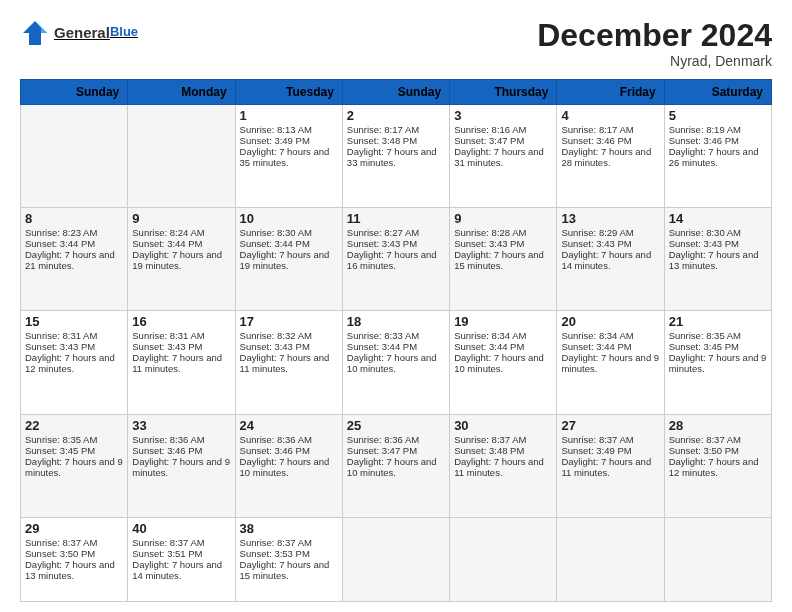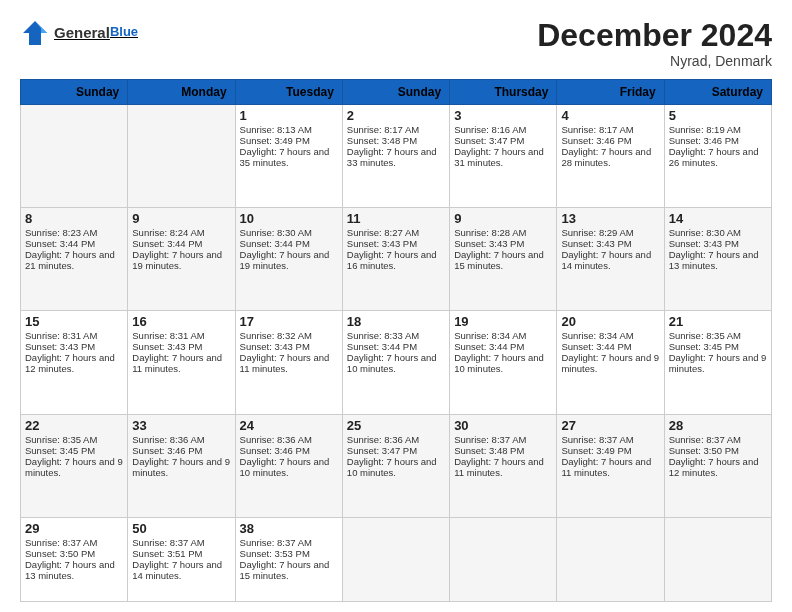--- a/index.html
+++ b/index.html
@@ -168,21 +168,21 @@
           <td><span class="day-num">22</span><span>Sunrise: 8:35 AM</span><br><span>Sunset: 3:45 PM</span><br><span>Daylight: 7 hours and 9 minutes.</span></td>
           <td><span class="day-num">33</span><span>Sunrise: 8:36 AM</span><br><span>Sunset: 3:46 PM</span><br><span>Daylight: 7 hours and 9 minutes.</span></td>
           <td><span class="day-num">24</span><span>Sunrise: 8:36 AM</span><br><span>Sunset: 3:46 PM</span><br><span>Daylight: 7 hours and 10 minutes.</span></td>
           <td><span class="day-num">25</span><span>Sunrise: 8:36 AM</span><br><span>Sunset: 3:47 PM</span><br><span>Daylight: 7 hours and 10 minutes.</span></td>
           <td><span class="day-num">30</span><span>Sunrise: 8:37 AM</span><br><span>Sunset: 3:48 PM</span><br><span>Daylight: 7 hours and 11 minutes.</span></td>
           <td><span class="day-num">27</span><span>Sunrise: 8:37 AM</span><br><span>Sunset: 3:49 PM</span><br><span>Daylight: 7 hours and 11 minutes.</span></td>
           <td><span class="day-num">28</span><span>Sunrise: 8:37 AM</span><br><span>Sunset: 3:50 PM</span><br><span>Daylight: 7 hours and 12 minutes.</span></td>
         </tr>
         <tr class="last-row">
           <td><span class="day-num">29</span><span>Sunrise: 8:37 AM</span><br><span>Sunset: 3:50 PM</span><br><span>Daylight: 7 hours and 13 minutes.</span></td>
-          <td><span class="day-num">50</span><span>Sunrise: 8:37 AM</span><br><span>Sunset: 3:51 PM</span><br><span>Daylight: 7 hours and 14 minutes.</span></td>
+          <td><span class="day-num">40</span><span>Sunrise: 8:37 AM</span><br><span>Sunset: 3:51 PM</span><br><span>Daylight: 7 hours and 14 minutes.</span></td>
           <td><span class="day-num">38</span><span>Sunrise: 8:37 AM</span><br><span>Sunset: 3:53 PM</span><br><span>Daylight: 7 hours and 15 minutes.</span></td>
           <td class="empty-cell"></td>
           <td class="empty-cell"></td>
           <td class="empty-cell"></td>
           <td class="empty-cell"></td>
         </tr>
       </tbody>
   </table>
 </div>
 

